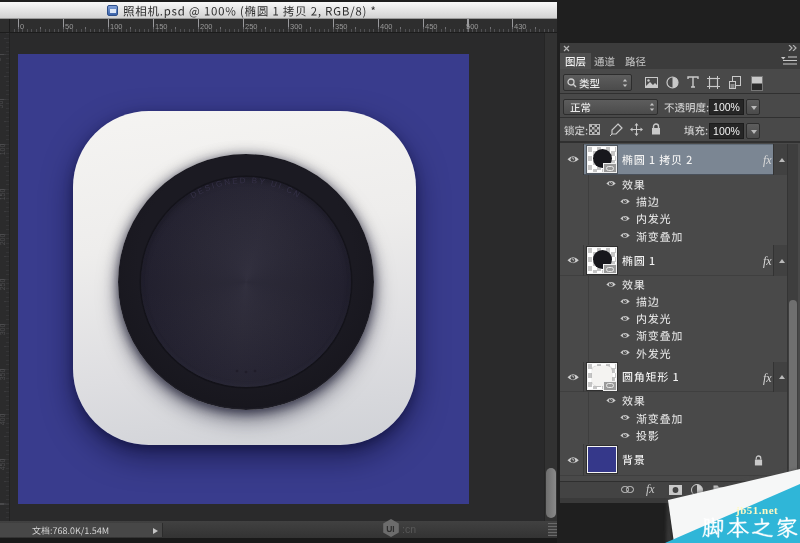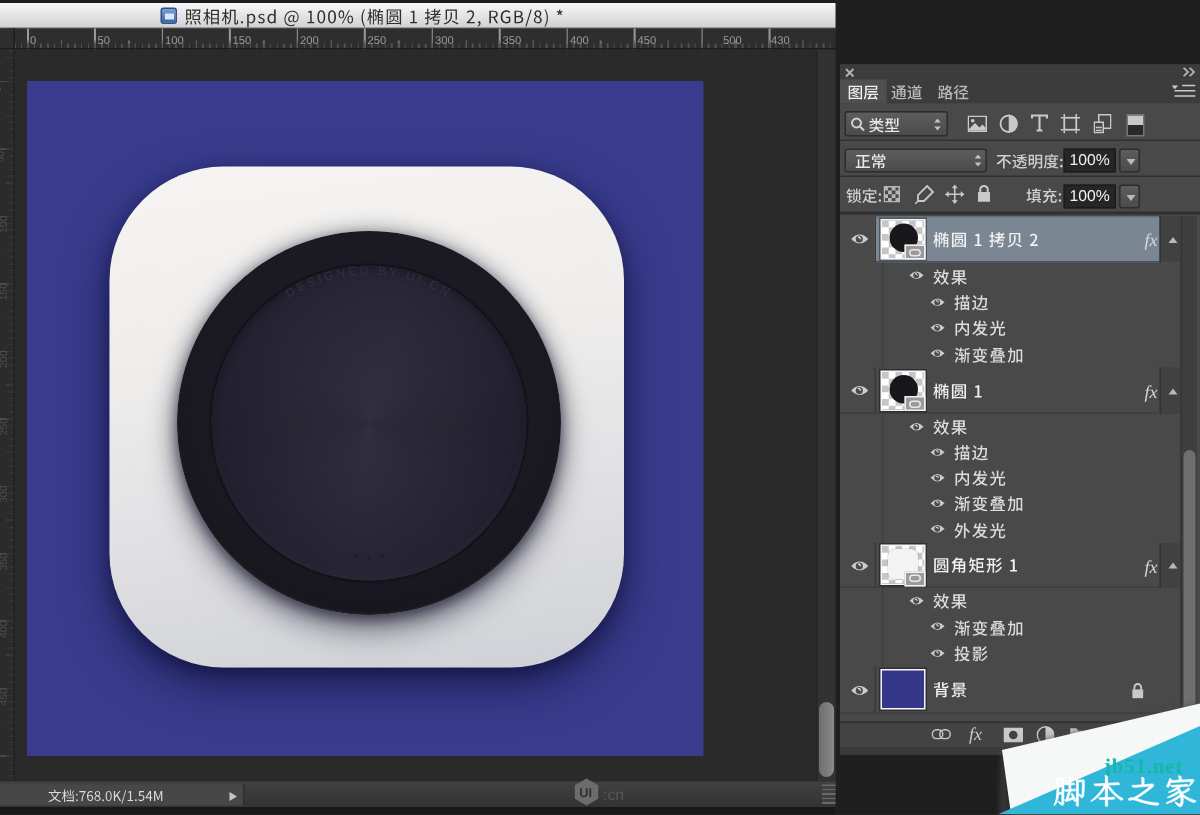--- a/index.html
+++ b/index.html
@@ -18,21 +18,21 @@
     <div class="a" style="left:20px;top:22px;font-size:7.5px;color:#9a9a9a">0</div>
     <div class="a" style="left:65px;top:22px;font-size:7.5px;color:#9a9a9a">50</div>
     <div class="a" style="left:110px;top:22px;font-size:7.5px;color:#9a9a9a">100</div>
     <div class="a" style="left:155px;top:22px;font-size:7.5px;color:#9a9a9a">150</div>
     <div class="a" style="left:200px;top:22px;font-size:7.5px;color:#9a9a9a">200</div>
     <div class="a" style="left:245px;top:22px;font-size:7.5px;color:#9a9a9a">250</div>
     <div class="a" style="left:290px;top:22px;font-size:7.5px;color:#9a9a9a">300</div>
     <div class="a" style="left:335px;top:22px;font-size:7.5px;color:#9a9a9a">350</div>
     <div class="a" style="left:380px;top:22px;font-size:7.5px;color:#9a9a9a">400</div>
     <div class="a" style="left:425px;top:22px;font-size:7.5px;color:#9a9a9a">450</div>
-    <div class="a" style="left:482px;top:22px;font-size:7.5px;color:#9a9a9a">500</div>
+    <div class="a" style="left:466px;top:22px;font-size:7.5px;color:#9a9a9a">500</div>
     <div class="a" style="left:514px;top:22px;font-size:7.5px;color:#9a9a9a">430</div>
     <div class="a" style="left:0;top:19px;width:10px;height:14px;background:#2e2e2e;border-right:1px solid #1c1c1c;border-bottom:1px solid #1c1c1c"></div>
     <div class="a" style="left:0;top:33px;width:10px;height:488px;background:#2b2b2c;border-right:1px solid #222;background-image:repeating-linear-gradient(180deg,#343436 0 1px,transparent 1px 4.495px),repeating-linear-gradient(180deg,#3a3a3c 0 1px,transparent 1px 22.475px),repeating-linear-gradient(180deg,#49494b 0 1px,transparent 1px 44.95px);background-size:4px 100%,6px 100%,10px 100%;background-position:6px 21px,4px 21px,0 21px;background-repeat:repeat-y"></div>
     <div class="a" style="left:-3px;top:56px;font-size:7px;color:#4d4d4f;transform:rotate(-90deg);transform-origin:center">0</div>
     <div class="a" style="left:-3px;top:101px;font-size:7px;color:#4d4d4f;transform:rotate(-90deg);transform-origin:center">50</div>
     <div class="a" style="left:-3px;top:146px;font-size:7px;color:#4d4d4f;transform:rotate(-90deg);transform-origin:center">100</div>
     <div class="a" style="left:-3px;top:191px;font-size:7px;color:#4d4d4f;transform:rotate(-90deg);transform-origin:center">150</div>
     <div class="a" style="left:-3px;top:236px;font-size:7px;color:#4d4d4f;transform:rotate(-90deg);transform-origin:center">200</div>
     <div class="a" style="left:-3px;top:281px;font-size:7px;color:#4d4d4f;transform:rotate(-90deg);transform-origin:center">250</div>
     <div class="a" style="left:-3px;top:326px;font-size:7px;color:#4d4d4f;transform:rotate(-90deg);transform-origin:center">300</div>
@@ -380,15 +380,15 @@
 <svg class="a" style="left:600px;top:450px" width="200" height="93" viewBox="0 0 200 93">
     <defs>
       <filter id="bl" x="-20%" y="-20%" width="140%" height="140%">
         <feGaussianBlur stdDeviation="1.6"></feGaussianBlur>
       </filter>
     </defs>
     <polygon points="67,49 200,18 200,23 70,55 73,93 66,93" fill="#4a4a4a" opacity=".55" filter="url(#bl)"></polygon>
     <polygon points="74,93 68,50 200,19 200,93" fill="#f6f7f7"></polygon>
     <polygon points="65,93 200,34 200,93" fill="#2fb6d8"></polygon>
   </svg>
-<div class="a" style="left:736px;top:504px;width:64px;font-family:'Liberation Serif',serif;font-weight:bold;font-size:14px;color:#14b8a6;letter-spacing:.5px">jb51.net</div>
+<div class="a" style="left:736px;top:504px;width:64px;font-family:'Liberation Serif',serif;font-weight:bold;font-size:11px;color:#fef9c3;letter-spacing:.5px">jb51.net</div>
 <svg class="t" style="left:702px;top:513.0px" width="98" height="31" viewBox="0 -22.5 98 31" fill="#ffffff" stroke="#ffffff" stroke-width="0.5">
     <path id="g21" d="M6.0 -10.9 5.9 -7.3 3.8 -7.2Q3.9 -8.0 3.9 -8.9Q3.9 -9.8 3.9 -10.8ZM6.0 -15.4 6.0 -12.1 3.9 -11.9Q3.9 -12.9 3.9 -13.7Q3.9 -14.6 3.9 -15.3ZM15.6 -14.0V-0.4Q15.6 -0.1 15.5 0.2Q15.5 0.5 15.5 0.9Q15.4 0.9 15.4 1.0Q15.4 1.1 15.4 1.1Q15.4 1.5 15.7 1.7Q15.9 1.9 16.2 2.0Q16.5 2.0 16.5 2.0Q16.9 2.0 16.9 1.6L16.9 -14.2L19.6 -14.3Q19.6 -11.6 19.5 -9.9Q19.5 -8.1 19.4 -7.2Q19.3 -6.2 19.3 -5.8Q19.2 -5.3 19.2 -5.2Q19.1 -5.2 19.1 -5.2Q19.1 -5.2 19.1 -5.2Q19.1 -5.2 19.0 -5.2Q19.0 -5.2 19.0 -5.2Q18.6 -5.3 18.3 -5.6Q18.0 -5.8 17.7 -6.0Q17.4 -6.2 17.3 -6.2Q17.1 -6.2 17.1 -6.0Q17.1 -5.8 17.3 -5.4Q17.6 -5.0 17.9 -4.6Q18.3 -4.2 18.7 -3.9Q19.1 -3.6 19.4 -3.6Q19.8 -3.6 20.1 -4.0Q20.4 -4.5 20.5 -5.6Q20.7 -6.7 20.8 -8.8Q20.8 -10.9 20.9 -14.3Q20.9 -14.4 20.9 -14.5Q21.0 -14.6 21.0 -14.8Q21.0 -15.1 20.8 -15.2Q20.6 -15.4 20.4 -15.5Q20.1 -15.6 20.0 -15.6H19.8L16.9 -15.4Q16.3 -15.7 15.9 -15.8Q15.6 -16.0 15.4 -16.0Q15.2 -16.0 15.2 -15.8Q15.2 -15.7 15.3 -15.6Q15.3 -15.5 15.4 -15.3Q15.5 -15.0 15.5 -14.7Q15.6 -14.4 15.6 -14.0ZM5.9 -6.1 5.9 -0.2Q5.4 -0.3 4.9 -0.5Q4.4 -0.7 4.0 -1.0Q3.6 -1.2 3.4 -1.2Q3.3 -1.2 3.3 -1.0Q3.3 -0.9 3.6 -0.5Q4.0 -0.0 4.5 0.4Q5.0 0.8 5.4 1.1Q5.9 1.5 6.2 1.5Q6.5 1.5 6.9 1.1Q7.2 0.8 7.2 0.4Q7.2 0.2 7.2 0.1Q7.2 -0.1 7.2 -0.3L7.3 -15.3Q7.3 -15.5 7.4 -15.6Q7.4 -15.7 7.4 -15.9Q7.4 -16.3 7.1 -16.4Q6.7 -16.6 6.5 -16.6H6.3L4.0 -16.5Q3.4 -16.8 3.0 -16.9Q2.6 -17.0 2.5 -17.0Q2.3 -17.0 2.3 -16.9Q2.3 -16.8 2.3 -16.7Q2.3 -16.6 2.4 -16.4Q2.5 -15.9 2.6 -14.8Q2.7 -13.8 2.7 -11.6Q2.7 -8.9 2.5 -7.0Q2.4 -5.1 2.2 -3.7Q2.0 -2.3 1.6 -1.2Q1.3 -0.2 0.8 0.9Q0.7 1.1 0.7 1.3Q0.7 1.4 0.7 1.6Q0.7 1.7 0.7 1.7Q0.9 1.7 1.3 1.3Q1.7 0.9 2.2 -0.1Q2.7 -1.0 3.1 -2.5Q3.6 -3.9 3.8 -6.0ZM11.8 -8.1 14.8 -8.3Q15.4 -8.3 15.4 -8.6Q15.4 -8.8 15.2 -9.0Q15.0 -9.2 14.7 -9.4Q14.5 -9.6 14.3 -9.6Q14.2 -9.6 14.2 -9.6Q14.1 -9.5 14.1 -9.5Q13.6 -9.3 13.1 -9.3L11.9 -9.2V-12.2L14.1 -12.4Q14.4 -12.4 14.5 -12.5Q14.6 -12.6 14.6 -12.8Q14.6 -13.0 14.3 -13.3Q14.0 -13.6 13.6 -13.6Q13.6 -13.6 13.5 -13.6Q13.5 -13.6 13.4 -13.6Q13.2 -13.5 13.0 -13.5Q12.8 -13.4 12.5 -13.4L11.9 -13.4V-16.7Q11.9 -17.0 11.8 -17.2Q11.7 -17.3 11.2 -17.5Q10.6 -17.7 10.4 -17.7Q10.1 -17.7 10.1 -17.5Q10.1 -17.4 10.2 -17.3Q10.4 -17.1 10.5 -16.8Q10.6 -16.6 10.6 -16.3V-13.3L9.6 -13.2Q9.5 -13.2 9.4 -13.2Q9.3 -13.2 9.2 -13.2Q9.0 -13.2 8.8 -13.2Q8.6 -13.2 8.4 -13.3Q8.3 -13.3 8.2 -13.3Q8.1 -13.3 8.1 -13.2Q8.1 -13.0 8.2 -12.8Q8.4 -12.5 8.7 -12.3Q9.0 -12.1 9.4 -12.1Q9.5 -12.1 9.7 -12.1Q9.9 -12.1 10.0 -12.1L10.6 -12.2V-9.1L8.9 -9.0Q8.8 -9.0 8.6 -9.0Q8.5 -9.0 8.3 -9.0Q8.2 -9.0 8.1 -9.0Q7.9 -9.0 7.7 -9.0Q7.7 -9.0 7.6 -9.0Q7.4 -9.0 7.4 -8.9Q7.4 -8.5 7.9 -8.2Q8.3 -7.9 8.6 -7.9Q8.7 -7.9 8.9 -7.9Q9.1 -7.9 9.4 -8.0L10.3 -8.0Q10.0 -7.0 9.8 -6.1Q9.5 -5.2 9.2 -4.3Q9.0 -3.4 8.6 -2.4Q8.2 -2.4 7.8 -2.4Q7.6 -2.4 7.6 -2.2Q7.6 -2.2 7.6 -2.1Q7.7 -2.0 7.9 -1.8Q8.0 -1.6 8.3 -1.4Q8.5 -1.2 8.8 -1.2Q9.1 -1.2 9.7 -1.4Q10.3 -1.6 11.1 -1.9Q11.9 -2.2 12.6 -2.5Q13.3 -2.7 13.5 -2.9Q13.6 -2.6 13.7 -2.3Q13.9 -2.0 13.9 -1.7Q14.1 -1.2 14.4 -1.2Q14.7 -1.2 15.0 -1.4Q15.4 -1.6 15.4 -1.9Q15.4 -2.0 15.2 -2.3Q14.8 -3.3 14.3 -4.3Q13.8 -5.3 13.2 -6.2Q13.1 -6.4 13.0 -6.5Q12.9 -6.6 12.8 -6.6Q12.5 -6.6 12.3 -6.4Q12.0 -6.2 12.0 -6.0Q12.0 -5.9 12.2 -5.7Q12.4 -5.2 12.6 -4.8Q12.8 -4.3 13.1 -3.8Q12.2 -3.6 11.5 -3.3Q10.7 -3.0 10.0 -2.8Q10.5 -4.1 10.9 -5.3Q11.3 -6.5 11.8 -8.1Z M36.4 -2.6 40.6 -2.7Q41.2 -2.8 41.2 -3.1Q41.2 -3.3 41.0 -3.5Q40.9 -3.8 40.6 -4.0Q40.3 -4.2 40.0 -4.2Q39.9 -4.2 39.8 -4.1Q39.5 -4.0 39.3 -4.0Q39.1 -3.9 38.8 -3.9L36.4 -3.8V-11.0Q38.2 -8.2 40.3 -6.1Q42.4 -3.9 45.1 -2.2Q45.2 -2.1 45.3 -2.1Q45.4 -2.0 45.5 -2.0Q45.7 -2.0 46.0 -2.2Q46.3 -2.3 46.6 -2.5Q46.8 -2.7 46.8 -2.8Q46.8 -2.9 46.5 -3.1Q43.6 -4.6 41.3 -6.9Q39.0 -9.3 36.9 -12.1L43.9 -12.4Q44.1 -12.5 44.3 -12.5Q44.4 -12.6 44.4 -12.7Q44.4 -12.9 44.2 -13.1Q44.0 -13.4 43.6 -13.6Q43.3 -13.8 43.1 -13.8Q43.0 -13.8 42.9 -13.8Q42.7 -13.7 42.4 -13.7Q42.1 -13.6 41.9 -13.6L36.4 -13.3V-17.7Q36.4 -18.0 36.1 -18.1Q35.9 -18.3 35.6 -18.4Q35.3 -18.5 35.0 -18.5L34.8 -18.5Q34.5 -18.5 34.5 -18.4Q34.5 -18.3 34.6 -18.1Q34.9 -17.7 34.9 -17.1V-13.2L28.8 -12.9H28.5Q28.3 -12.9 28.0 -12.9Q27.8 -12.9 27.6 -13.0Q27.5 -13.0 27.4 -13.0Q27.3 -13.0 27.3 -12.8Q27.3 -12.8 27.3 -12.6Q27.6 -11.9 28.0 -11.7Q28.5 -11.6 28.7 -11.6Q28.8 -11.6 29.0 -11.6Q29.2 -11.6 29.4 -11.6L34.2 -11.9Q32.9 -9.6 31.4 -7.7Q29.9 -5.8 28.4 -4.4Q26.9 -2.9 25.5 -1.9Q25.2 -1.6 25.2 -1.4Q25.2 -1.2 25.4 -1.2Q25.6 -1.2 26.5 -1.7Q27.5 -2.2 28.9 -3.4Q30.3 -4.5 31.9 -6.3Q33.5 -8.1 34.9 -10.6V-3.8L31.9 -3.6Q31.8 -3.6 31.7 -3.6Q31.6 -3.6 31.5 -3.6Q31.1 -3.6 30.7 -3.7Q30.6 -3.8 30.6 -3.8Q30.5 -3.8 30.5 -3.7Q30.5 -3.6 30.5 -3.5Q30.5 -3.4 30.7 -3.1Q30.8 -2.8 31.0 -2.6Q31.2 -2.4 31.8 -2.4H32.2L34.9 -2.5V-0.2Q34.9 0.1 34.9 0.5Q34.9 0.8 34.8 1.2Q34.8 1.2 34.8 1.3Q34.8 1.6 35.0 1.8Q35.1 2.0 35.4 2.1Q35.7 2.2 35.9 2.2Q36.4 2.2 36.4 1.6Z M69.3 1.4H69.5Q69.9 1.4 70.2 1.1Q70.4 0.8 70.5 0.4L70.6 0.1Q70.6 -0.1 70.1 -0.1Q66.3 -0.2 62.7 -1.1Q59.1 -2.0 55.7 -3.2Q58.7 -4.9 61.5 -7.0Q64.4 -9.0 66.9 -11.2Q67.0 -11.4 67.1 -11.5Q67.2 -11.7 67.2 -11.9Q67.2 -12.2 66.9 -12.5Q66.5 -12.9 66.1 -12.9Q66.0 -12.9 65.9 -12.9Q65.7 -12.9 65.6 -12.8L60.7 -12.4V-16.4Q60.7 -16.7 60.6 -16.8Q60.5 -16.9 60.0 -17.1Q59.5 -17.3 59.2 -17.3Q58.9 -17.3 58.9 -17.1Q58.9 -17.0 59.0 -16.9Q59.1 -16.6 59.2 -16.3Q59.2 -16.1 59.2 -15.9L59.3 -12.3L54.2 -11.9Q54.1 -11.9 54.0 -11.9Q54.0 -11.9 53.9 -11.9Q53.4 -11.9 53.0 -12.0Q52.9 -12.0 52.8 -12.0Q52.6 -12.0 52.6 -11.9Q52.6 -11.8 52.7 -11.6Q52.9 -11.1 53.1 -10.9Q53.4 -10.6 53.6 -10.6Q53.8 -10.6 53.9 -10.6Q54.0 -10.6 54.2 -10.6Q54.4 -10.6 54.6 -10.6L65.0 -11.5Q62.7 -9.6 60.1 -7.6Q57.4 -5.6 53.8 -3.6Q53.6 -3.7 53.4 -3.7Q53.3 -3.7 53.1 -3.7Q52.5 -3.7 51.9 -3.6Q51.3 -3.5 50.8 -3.3Q50.2 -3.1 50.2 -2.7Q50.2 -2.5 50.4 -2.2Q50.6 -1.9 50.9 -1.9Q51.0 -1.9 51.2 -1.9Q51.7 -2.1 52.2 -2.2Q52.7 -2.3 53.2 -2.3Q54.4 -2.3 55.6 -1.8Q58.6 -0.6 62.2 0.2Q65.7 1.1 69.3 1.4Z M84.3 -7.2 84.6 -6.3Q84.7 -6.2 84.7 -6.1Q84.8 -6.0 84.8 -5.9Q83.1 -4.5 81.6 -3.6Q80.1 -2.6 78.8 -1.9Q77.4 -1.2 76.2 -0.6Q75.4 -0.2 75.4 0.0Q75.4 0.2 75.7 0.2Q75.8 0.2 76.5 0.0Q77.2 -0.1 78.4 -0.6Q79.7 -1.1 81.4 -2.0Q83.1 -2.9 85.1 -4.4Q85.3 -3.3 85.3 -2.2Q85.3 -1.5 85.2 -0.8Q85.2 -0.2 85.0 0.3Q84.9 0.7 84.7 0.7Q84.6 0.7 84.0 0.4Q83.3 0.2 82.2 -0.6Q81.7 -0.9 81.4 -0.9Q81.3 -0.9 81.3 -0.8Q81.3 -0.5 81.7 0.0Q82.1 0.6 82.7 1.1Q83.3 1.6 83.9 2.0Q84.5 2.4 84.9 2.4Q85.4 2.4 85.8 1.8Q86.4 1.2 86.5 0.5Q86.7 -0.2 86.8 -1.3Q86.8 -1.4 86.8 -1.6Q86.8 -1.8 86.8 -2.0Q86.8 -2.6 86.8 -3.2Q86.7 -3.8 86.5 -4.5Q87.8 -3.5 89.1 -2.7Q90.4 -2.0 91.5 -1.4Q92.7 -0.9 93.4 -0.6Q94.1 -0.4 94.1 -0.4Q94.3 -0.4 94.6 -0.6Q94.9 -0.7 95.1 -1.0Q95.3 -1.2 95.3 -1.4Q95.3 -1.6 95.0 -1.7Q93.3 -2.2 91.8 -2.9Q90.4 -3.5 89.0 -4.3Q87.6 -5.1 86.1 -6.2Q87.4 -6.7 88.5 -7.3Q89.6 -7.8 90.9 -8.7Q91.0 -8.8 91.0 -9.0Q91.0 -9.3 90.8 -9.6Q90.7 -10.0 90.5 -10.2Q90.3 -10.4 90.2 -10.4Q90.0 -10.4 89.9 -10.1Q89.6 -9.4 88.5 -8.7Q87.3 -7.9 85.7 -7.3Q85.4 -8.1 85.0 -8.7Q84.6 -9.3 83.9 -9.9Q84.3 -10.2 84.7 -10.5Q85.0 -10.8 85.4 -11.1L89.5 -11.4Q89.8 -11.4 90.0 -11.5Q90.3 -11.5 90.3 -11.7Q90.3 -11.8 90.1 -12.0Q90.0 -12.3 89.7 -12.5Q89.5 -12.7 89.2 -12.7Q89.0 -12.7 88.9 -12.7Q88.2 -12.4 87.5 -12.4L80.2 -12.0H79.9Q79.6 -12.0 79.3 -12.0Q79.1 -12.1 78.8 -12.1Q78.6 -12.2 78.5 -12.2Q78.4 -12.2 78.4 -12.0Q78.4 -11.9 78.5 -11.7Q78.7 -11.2 79.0 -11.0Q79.3 -10.8 79.8 -10.8Q80.0 -10.8 80.1 -10.8Q80.3 -10.8 80.4 -10.8L83.2 -11.0Q81.8 -9.8 80.4 -9.2Q79.0 -8.5 77.7 -7.9Q77.0 -7.7 77.0 -7.4Q77.0 -7.2 77.4 -7.2Q77.6 -7.2 77.9 -7.3Q79.0 -7.6 80.2 -8.0Q81.5 -8.5 82.9 -9.3Q83.1 -9.0 83.3 -8.9Q83.5 -8.7 83.6 -8.4Q81.8 -6.9 80.1 -6.0Q78.4 -5.1 76.9 -4.4Q76.2 -4.1 76.2 -3.8Q76.2 -3.6 76.5 -3.6Q76.7 -3.6 77.3 -3.8Q78.0 -4.0 79.2 -4.4Q80.3 -4.8 81.6 -5.5Q82.9 -6.2 84.3 -7.2ZM78.4 -13.8 92.1 -14.6Q91.8 -13.9 91.5 -13.3Q91.2 -12.7 90.8 -12.2Q90.5 -11.7 90.5 -11.5Q90.5 -11.3 90.6 -11.3Q91.0 -11.3 91.7 -12.0Q92.5 -12.7 93.6 -14.4Q93.8 -14.6 93.9 -14.7Q94.1 -14.8 94.1 -15.1Q94.1 -15.4 93.7 -15.6Q93.3 -15.9 93.1 -15.9Q93.0 -15.9 92.9 -15.9Q92.9 -15.9 92.8 -15.9L85.5 -15.5L85.5 -17.6Q85.5 -17.8 85.2 -18.0Q84.9 -18.1 84.5 -18.2Q84.1 -18.3 83.9 -18.3Q83.5 -18.3 83.5 -18.2Q83.5 -18.0 83.6 -17.9Q83.8 -17.7 83.9 -17.5Q84.0 -17.2 84.0 -17.0L84.0 -15.4L78.8 -15.1Q78.9 -15.5 79.0 -15.7Q79.0 -15.8 79.0 -15.9Q79.0 -16.2 78.6 -16.3Q78.3 -16.5 78.1 -16.5Q77.7 -16.5 77.6 -16.0Q77.3 -14.8 76.8 -13.7Q76.4 -12.5 75.8 -11.6Q75.7 -11.5 75.7 -11.4Q75.7 -11.3 75.9 -11.1Q76.1 -10.9 76.3 -10.7Q76.6 -10.6 76.8 -10.6Q76.9 -10.6 77.0 -10.7Q77.1 -10.8 77.2 -11.0Q77.9 -12.3 78.4 -13.8Z"></path>
   </svg>
 </body></html>

